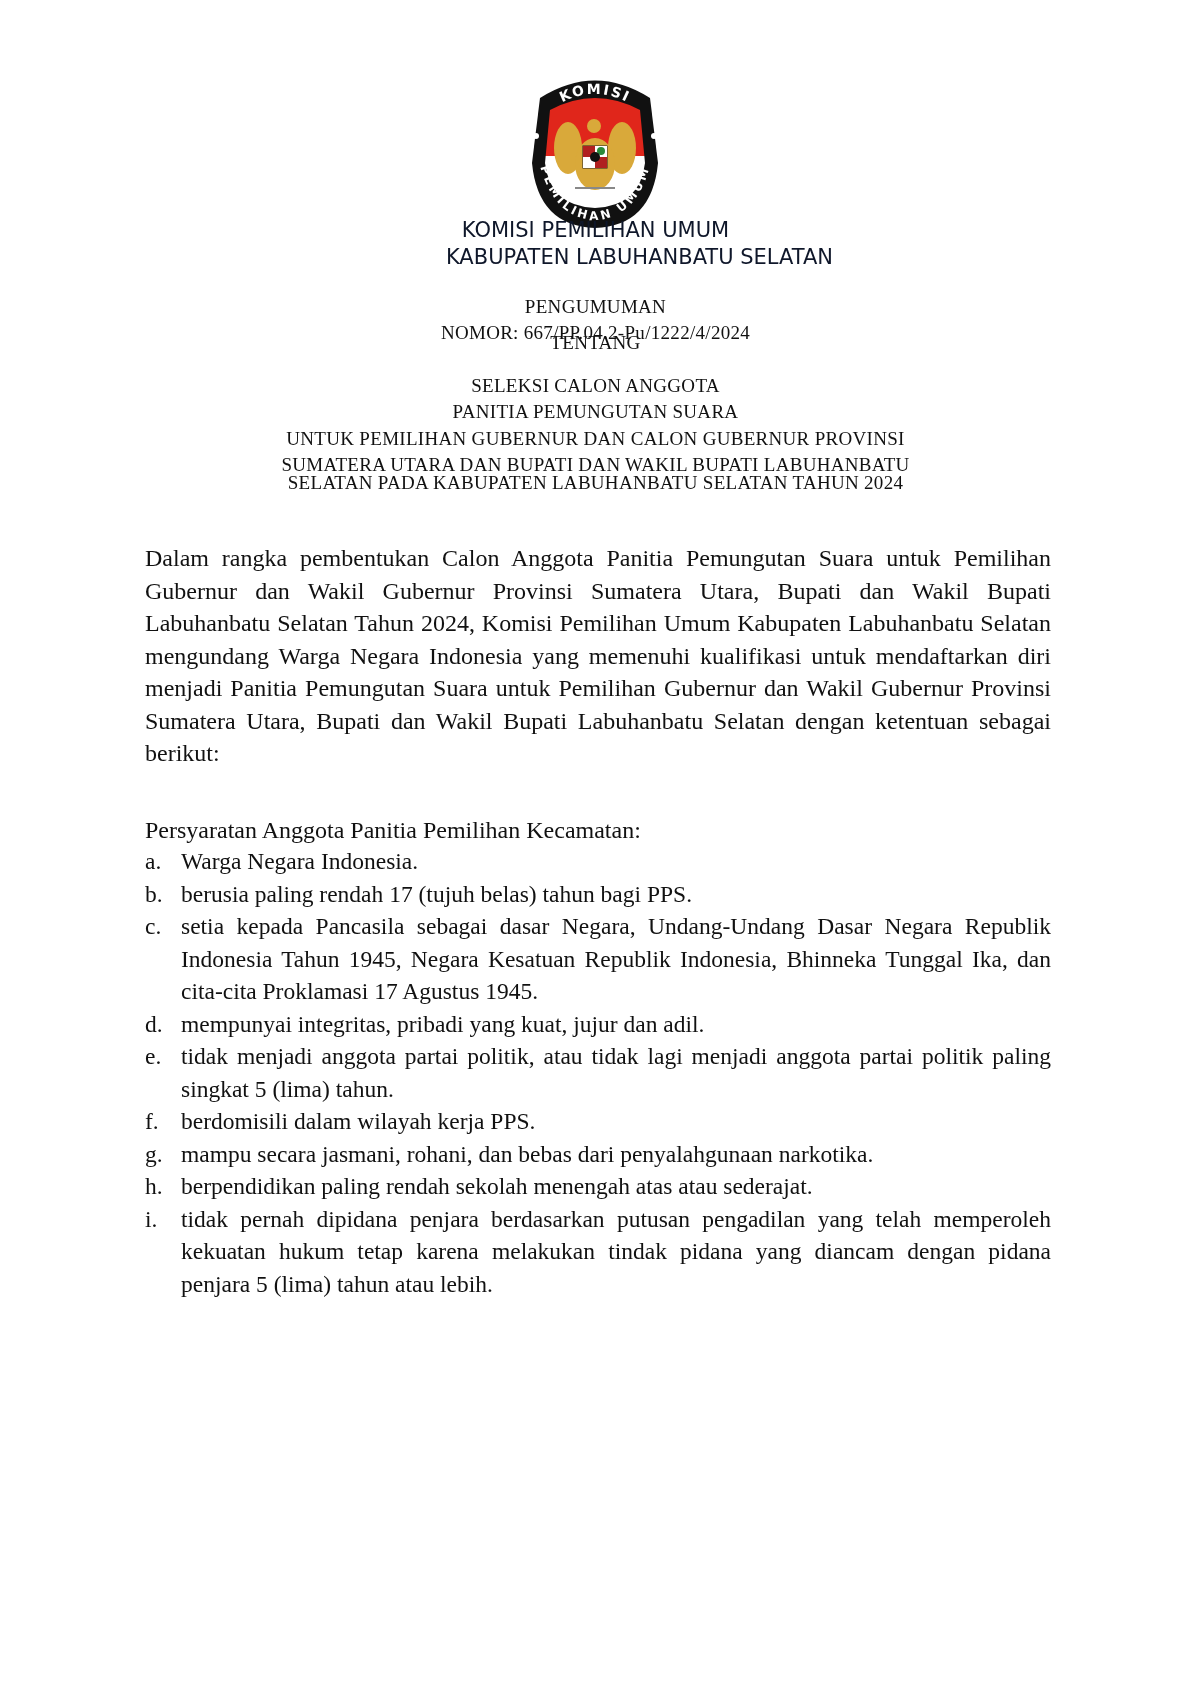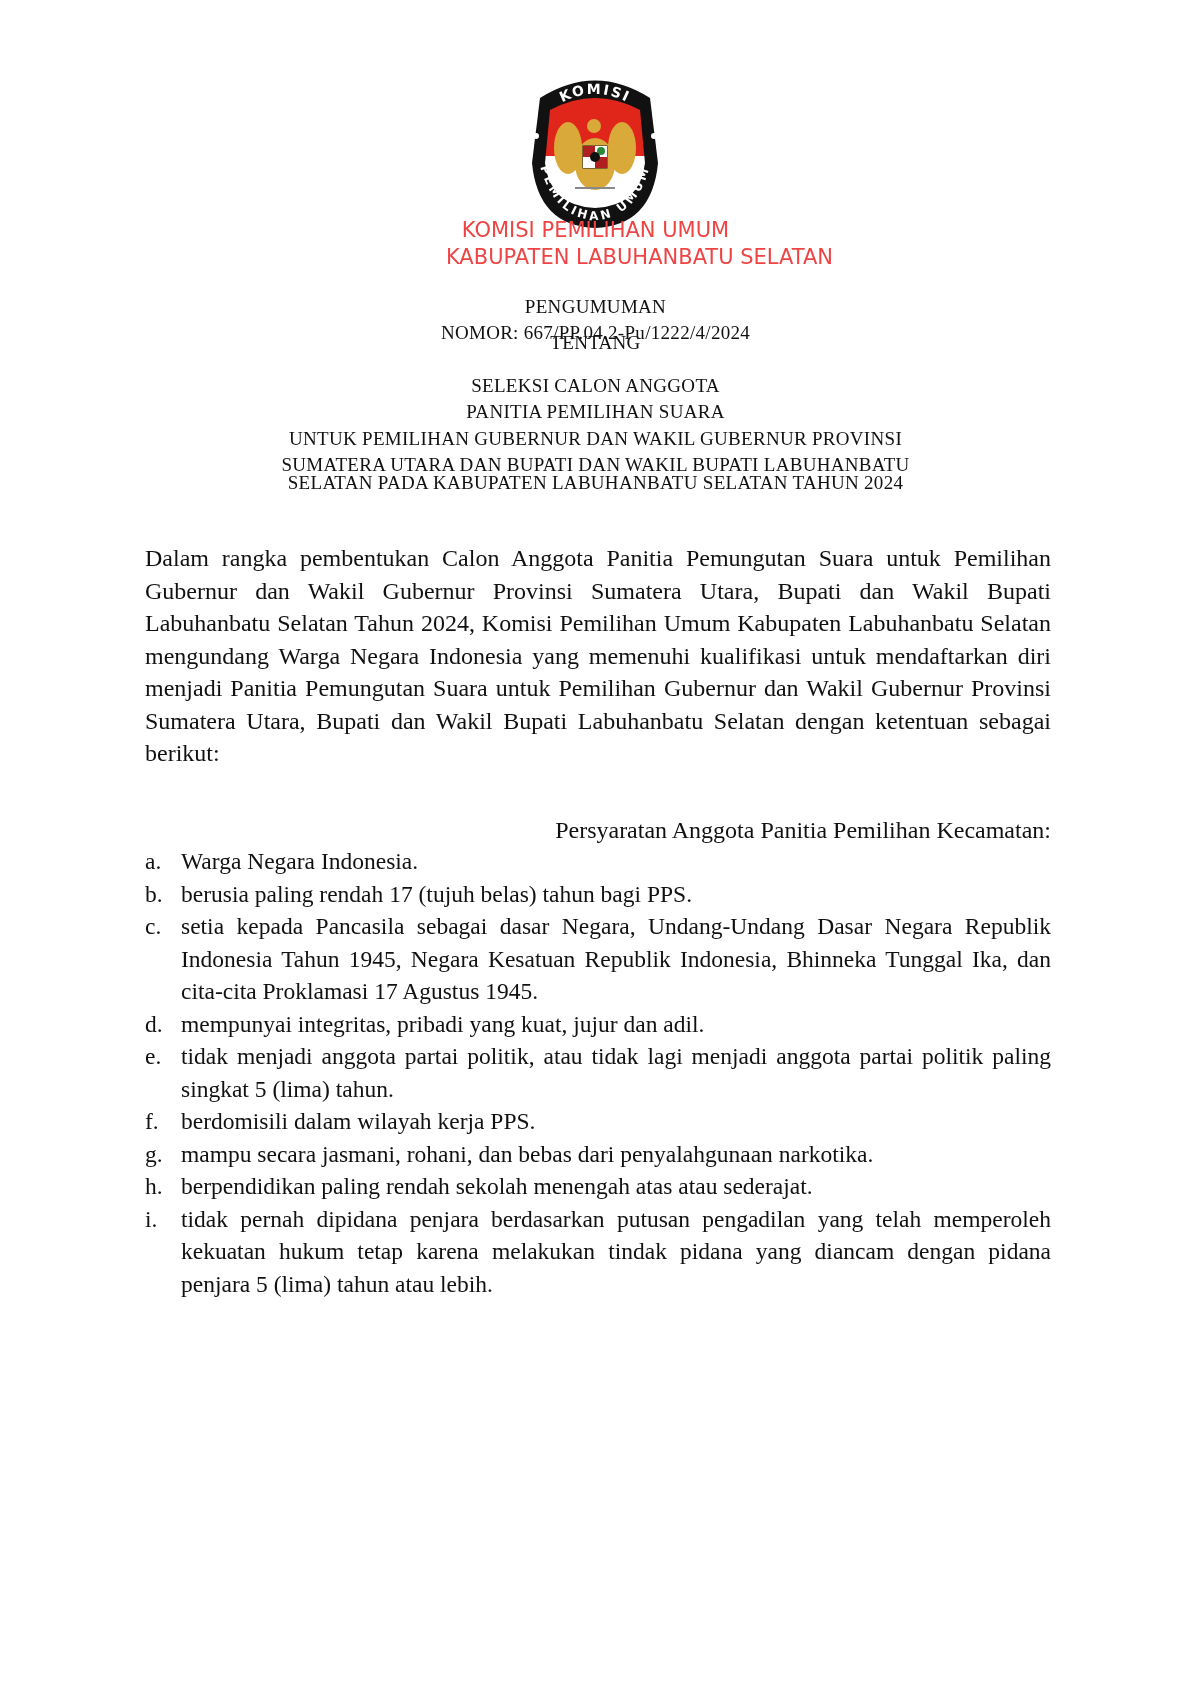--- a/index.html
+++ b/index.html
@@ -1,19 +1,19 @@
 <!DOCTYPE html>
 <html><head>
 <meta charset="utf-8">
 <style>
   html, body { margin:0; padding:0; background:#ffffff; }
   body { width:1191px; height:1684px; position:relative; overflow:hidden; color:#111; }
   .logo { position:absolute; left:520px; top:68px; width:150px; height:160px; }
   .hdr-sans { position:absolute; left:0; width:1191px; text-align:center;
-    font-family:"DejaVu Sans", sans-serif; font-size:21px; letter-spacing:0; color:#ef4444; }
+    font-family:"DejaVu Sans", sans-serif; font-size:21px; letter-spacing:0; color:#0f172a; }
   .hdr-serif { position:absolute; left:0; width:1191px; text-align:center;
     font-family:"Liberation Serif", serif; font-size:19px; color:#111; letter-spacing:0.3px; }
   .body-text { position:absolute; left:145px; width:906px;
     font-family:"Liberation Serif", serif; font-size:24px; line-height:32.5px; color:#111; }
   .justify { text-align:justify; text-align-last:left; }
   .list { position:absolute; left:145px; width:906px; margin:0; padding:0; list-style:none;
     font-family:"Liberation Serif", serif; font-size:23.5px; line-height:32.5px; color:#111; }
   .list li { display:flex; }
   .list .mark { width:36px; flex:0 0 36px; }
   .list .txt { flex:1; text-align:justify; text-align-last:left; }
@@ -62,28 +62,28 @@
   </svg>
 </div>
 
 <div class="hdr-sans" style="top:218px;">KOMISI PEMILIHAN UMUM</div>
 <div class="hdr-sans" style="top:245px;margin-left:44px;">KABUPATEN LABUHANBATU SELATAN</div>
 
 <div class="hdr-serif" style="top:296px;">PENGUMUMAN</div>
 <div class="hdr-serif" style="top:322px;">NOMOR: 667/PP.04.2-Pu/1222/4/2024</div>
 <div class="hdr-serif" style="top:332px;">TENTANG</div>
 <div class="hdr-serif" style="top:375px;">SELEKSI CALON ANGGOTA</div>
-<div class="hdr-serif" style="top:401px;">PANITIA PEMILIHAN SUARA</div>
-<div class="hdr-serif" style="top:428px;">UNTUK PEMILIHAN GUBERNUR DAN WAKIL GUBERNUR PROVINSI</div>
+<div class="hdr-serif" style="top:401px;">PANITIA PEMUNGUTAN SUARA</div>
+<div class="hdr-serif" style="top:428px;">UNTUK PEMILIHAN GUBERNUR DAN CALON GUBERNUR PROVINSI</div>
 <div class="hdr-serif" style="top:454px;">SUMATERA UTARA DAN BUPATI DAN WAKIL BUPATI LABUHANBATU</div>
 <div class="hdr-serif" style="top:472px;">SELATAN PADA KABUPATEN LABUHANBATU SELATAN TAHUN 2024</div>
 
 <div class="body-text justify" style="top:542px;">Dalam rangka pembentukan Calon Anggota Panitia Pemungutan Suara untuk Pemilihan Gubernur dan Wakil Gubernur Provinsi Sumatera Utara, Bupati dan Wakil Bupati Labuhanbatu Selatan Tahun 2024, Komisi Pemilihan Umum Kabupaten Labuhanbatu Selatan mengundang Warga Negara Indonesia yang memenuhi kualifikasi untuk mendaftarkan diri menjadi Panitia Pemungutan Suara untuk Pemilihan Gubernur dan Wakil Gubernur Provinsi Sumatera Utara, Bupati dan Wakil Bupati Labuhanbatu Selatan dengan ketentuan sebagai berikut:</div>
 
-<div class="body-text" style="top:814px;text-align:right;">Persyaratan Anggota Panitia Pemilihan Kecamatan:</div>
+<div class="body-text" style="top:814px;">Persyaratan Anggota Panitia Pemilihan Kecamatan:</div>
 
 <ul class="list" style="top:845px;">
   <li>
       <span class="mark">a.</span>
       <span class="txt">Warga Negara Indonesia.</span>
     </li>
   <li>
       <span class="mark">b.</span>
       <span class="txt">berusia paling rendah 17 (tujuh belas) tahun bagi PPS.</span>
     </li>

